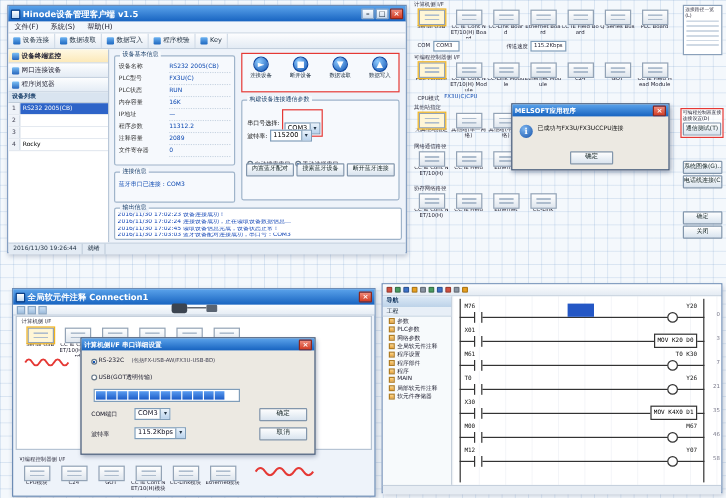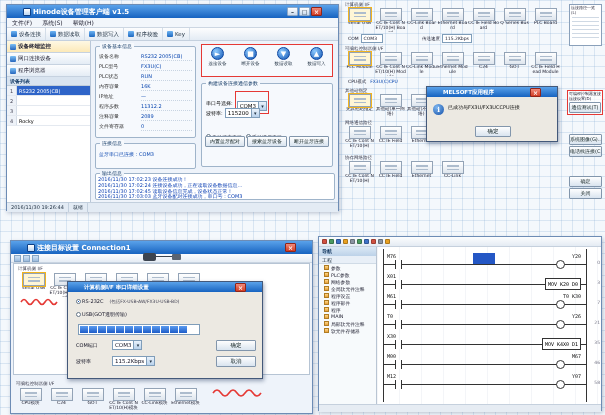--- a/index.html
+++ b/index.html
@@ -4,21 +4,21 @@
 <style>
   *{margin:0;padding:0;box-sizing:border-box;}
   html,body{width:605px;height:415px;overflow:hidden;}
   body{font-family:"DejaVu Sans","Liberation Sans",sans-serif;background:#f2f6fa;position:relative;}
   #stage{position:absolute;inset:0;
     background-image:
       linear-gradient(to right, rgba(120,160,205,.22) 1px, transparent 1px),
       linear-gradient(to bottom, rgba(120,160,205,.22) 1px, transparent 1px);
     background-size:11px 11px;background-color:#f4f8fc;}
   .win{position:absolute;border:1px solid #6d8cb5;background:#eef3fa;box-shadow:1px 2px 4px rgba(40,60,100,.3);}
-  .titlebar{height:13px;background:linear-gradient(#5aa2ea,#1763c0);color:#fff;display:flex;align-items:center;gap:2px;padding:0 16px;font-size:7px;font-weight:bold;white-space:nowrap;overflow:hidden;justify-content:center;}
+  .titlebar{height:13px;background:linear-gradient(#5aa2ea,#1763c0);color:#fff;display:flex;align-items:center;gap:2px;padding:0 2px;font-size:7px;font-weight:bold;white-space:nowrap;overflow:hidden;justify-content:center;}
   .appico{width:8px;height:8px;background:linear-gradient(#ffffff,#bcd6f2);border:1px solid #0d3f86;border-radius:1px;flex:0 0 auto;}
   .tbbtns{margin-left:auto;display:flex;gap:1px;}
   .tbb{width:11px;height:9px;font-size:6px;line-height:8px;text-align:center;color:#123;background:linear-gradient(#fdfeff,#c9d9ec);border:1px solid #8fa8c6;border-radius:1px;}
   .tbb.close{background:linear-gradient(#f08a7a,#d23c24);color:#fff;border-color:#90251a;}
   .redbox{border:1.5px solid #e53935;}
   .combo{display:inline-flex;align-items:stretch;border:1px solid #7f9db9;background:#fff;height:10px;}
   .combo .cval{font-size:5.5px;line-height:8px;padding:0 2px;min-width:20px;white-space:nowrap;overflow:hidden;}
   .combo .carr{width:8px;font-size:5px;line-height:8px;text-align:center;background:linear-gradient(#e9f2fb,#b9d2ec);border-left:1px solid #7f9db9;color:#234;}
   .grp{position:absolute;border:1px solid #9fb4ca;border-radius:2px;background:#f6f9fd;}
   .grp-t{position:absolute;top:-4px;left:4px;background:#f6f9fd;font-size:5px;line-height:7px;color:#133a66;padding:0 2px;white-space:nowrap;}
@@ -488,21 +488,21 @@
       </div>
       <div class="info-ico">i</div>
       <div class="msg">已成功与FX3U/FX3UCCPU连接</div>
       <span class="sbtn ok">确定</span>
     </div>
   </div>
 
   <div class="win" id="win3">
     <div class="titlebar">
       <span class="appico"></span>
-      <span>连接目标设置 Connection1</span>
+      <span>全局软元件注释 Connection1</span>
       <span class="tbbtns">
           <span class="tbb close">×</span>
         </span>
     </div>
     <div id="w3tool">
       <span class="tlico"></span>
       <span class="tlico"></span>
       <span class="tlico"></span>
     </div>
     <div id="cable">

